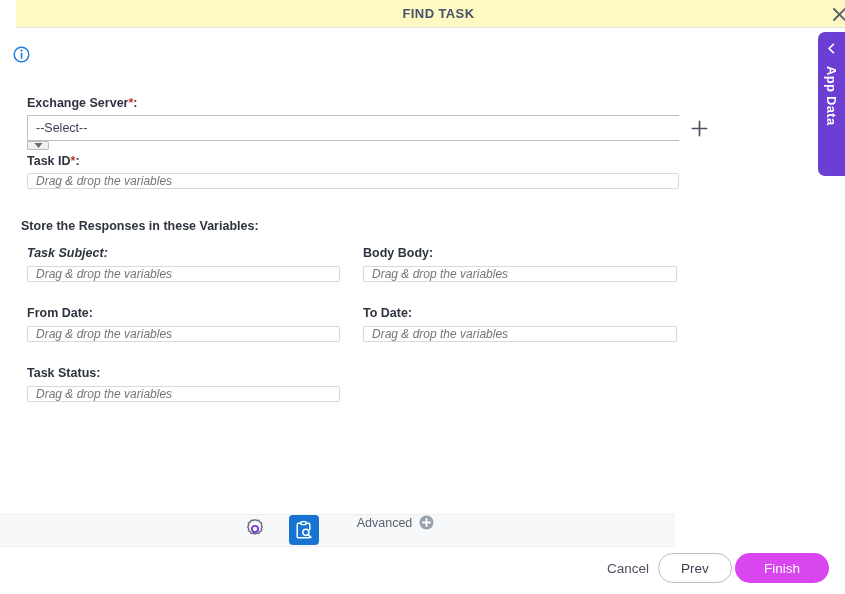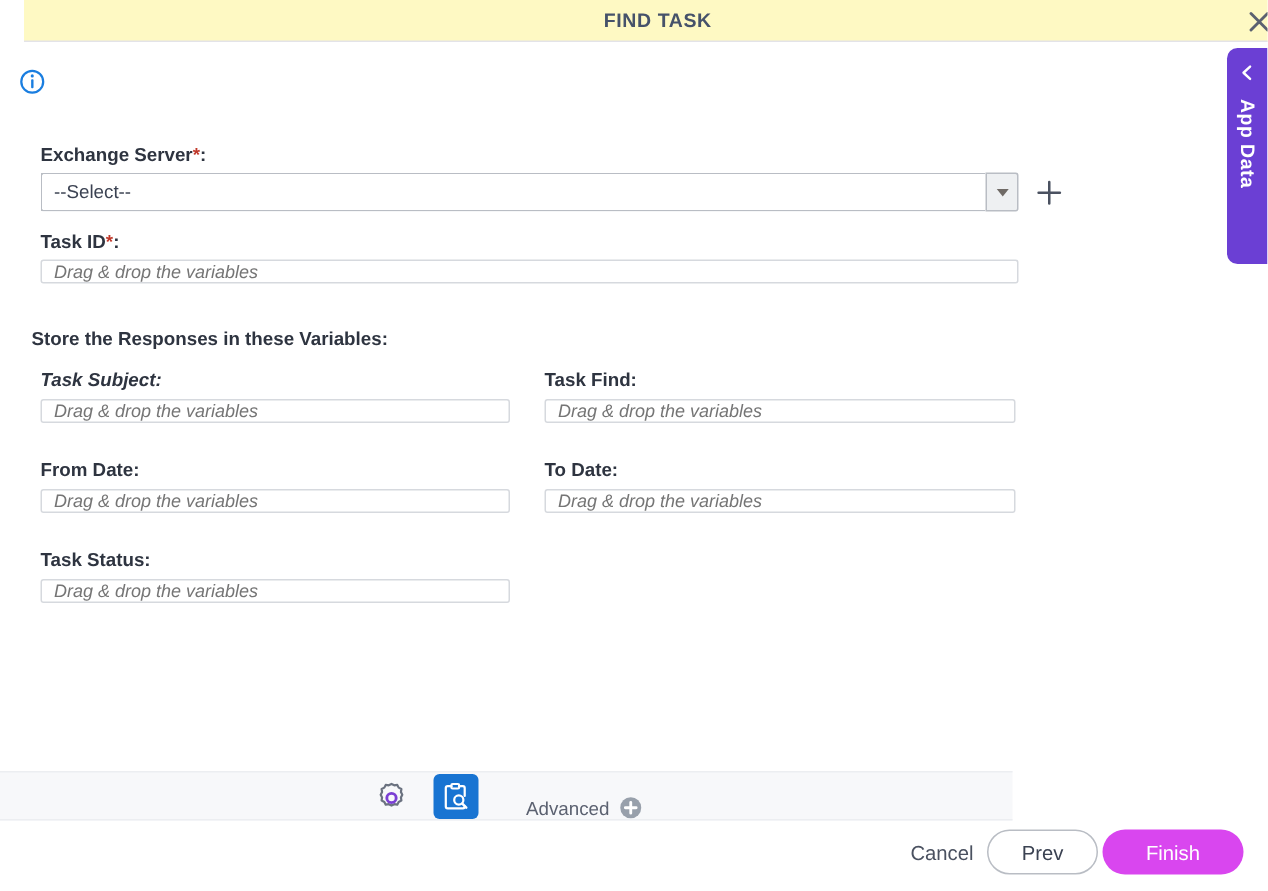--- a/index.html
+++ b/index.html
@@ -134,20 +134,21 @@
 
   
   .row-exchange { position: absolute; left: 27px; top: 14px; }
   .select-wrap {
     position: absolute;
     left: 27px;
     top: 33px;
     width: 652px;
     height: 26px;
     display: flex;
+    flex-direction: column;
   }
   .select-box {
     flex: 1;
     box-sizing: border-box;
     border: 1px solid #b9bdc4;
     border-right: none;
     background: #ffffff;
     font-size: 12.5px;
     color: #3b4252;
     padding: 0 8px;
@@ -201,23 +202,23 @@
     position: absolute;
     left: 0;
     top: 514px;
     width: 675px;
     height: 33px;
     background: #f7f8fa;
     border-top: 1px solid #eceef1;
     border-bottom: 1px solid #eceef1;
     box-sizing: border-box;
     display: flex;
-    align-items: flex-end;
-    justify-content: center;
-    gap: 14px;
+    align-items: flex-start;
+    justify-content: center;
+    gap: 20px;
   }
   .tb-icon {
     width: 28px;
     height: 28px;
     display: flex;
     align-items: center;
     justify-content: center;
     cursor: pointer;
   }
   .tb-icon-active {
@@ -332,21 +333,21 @@
   <div class="field-label lbl-taskid">
     <span>Task ID</span><span class="req">*</span><span>:</span>
   </div>
   <input class="txtinput in-taskid" type="text" placeholder="Drag &amp; drop the variables" style="">
 
   <div class="sectiontitle lbl-store">Store the Responses in these Variables:</div>
 
   <div class="field-label lbl-subject">Task Subject:</div>
   <input class="txtinput in-subject" type="text" placeholder="Drag &amp; drop the variables" style="">
 
-  <div class="field-label lbl-body">Task Find:</div>
+  <div class="field-label lbl-body">Body Body:</div>
   <input class="txtinput in-body" type="text" placeholder="Drag &amp; drop the variables" style="">
 
   <div class="field-label lbl-from">From Date:</div>
   <input class="txtinput in-from" type="text" placeholder="Drag &amp; drop the variables" style="">
 
   <div class="field-label lbl-to">To Date:</div>
   <input class="txtinput in-to" type="text" placeholder="Drag &amp; drop the variables" style="">
 
   <div class="field-label lbl-status">Task Status:</div>
   <input class="txtinput in-status" type="text" placeholder="Drag &amp; drop the variables" style="">

